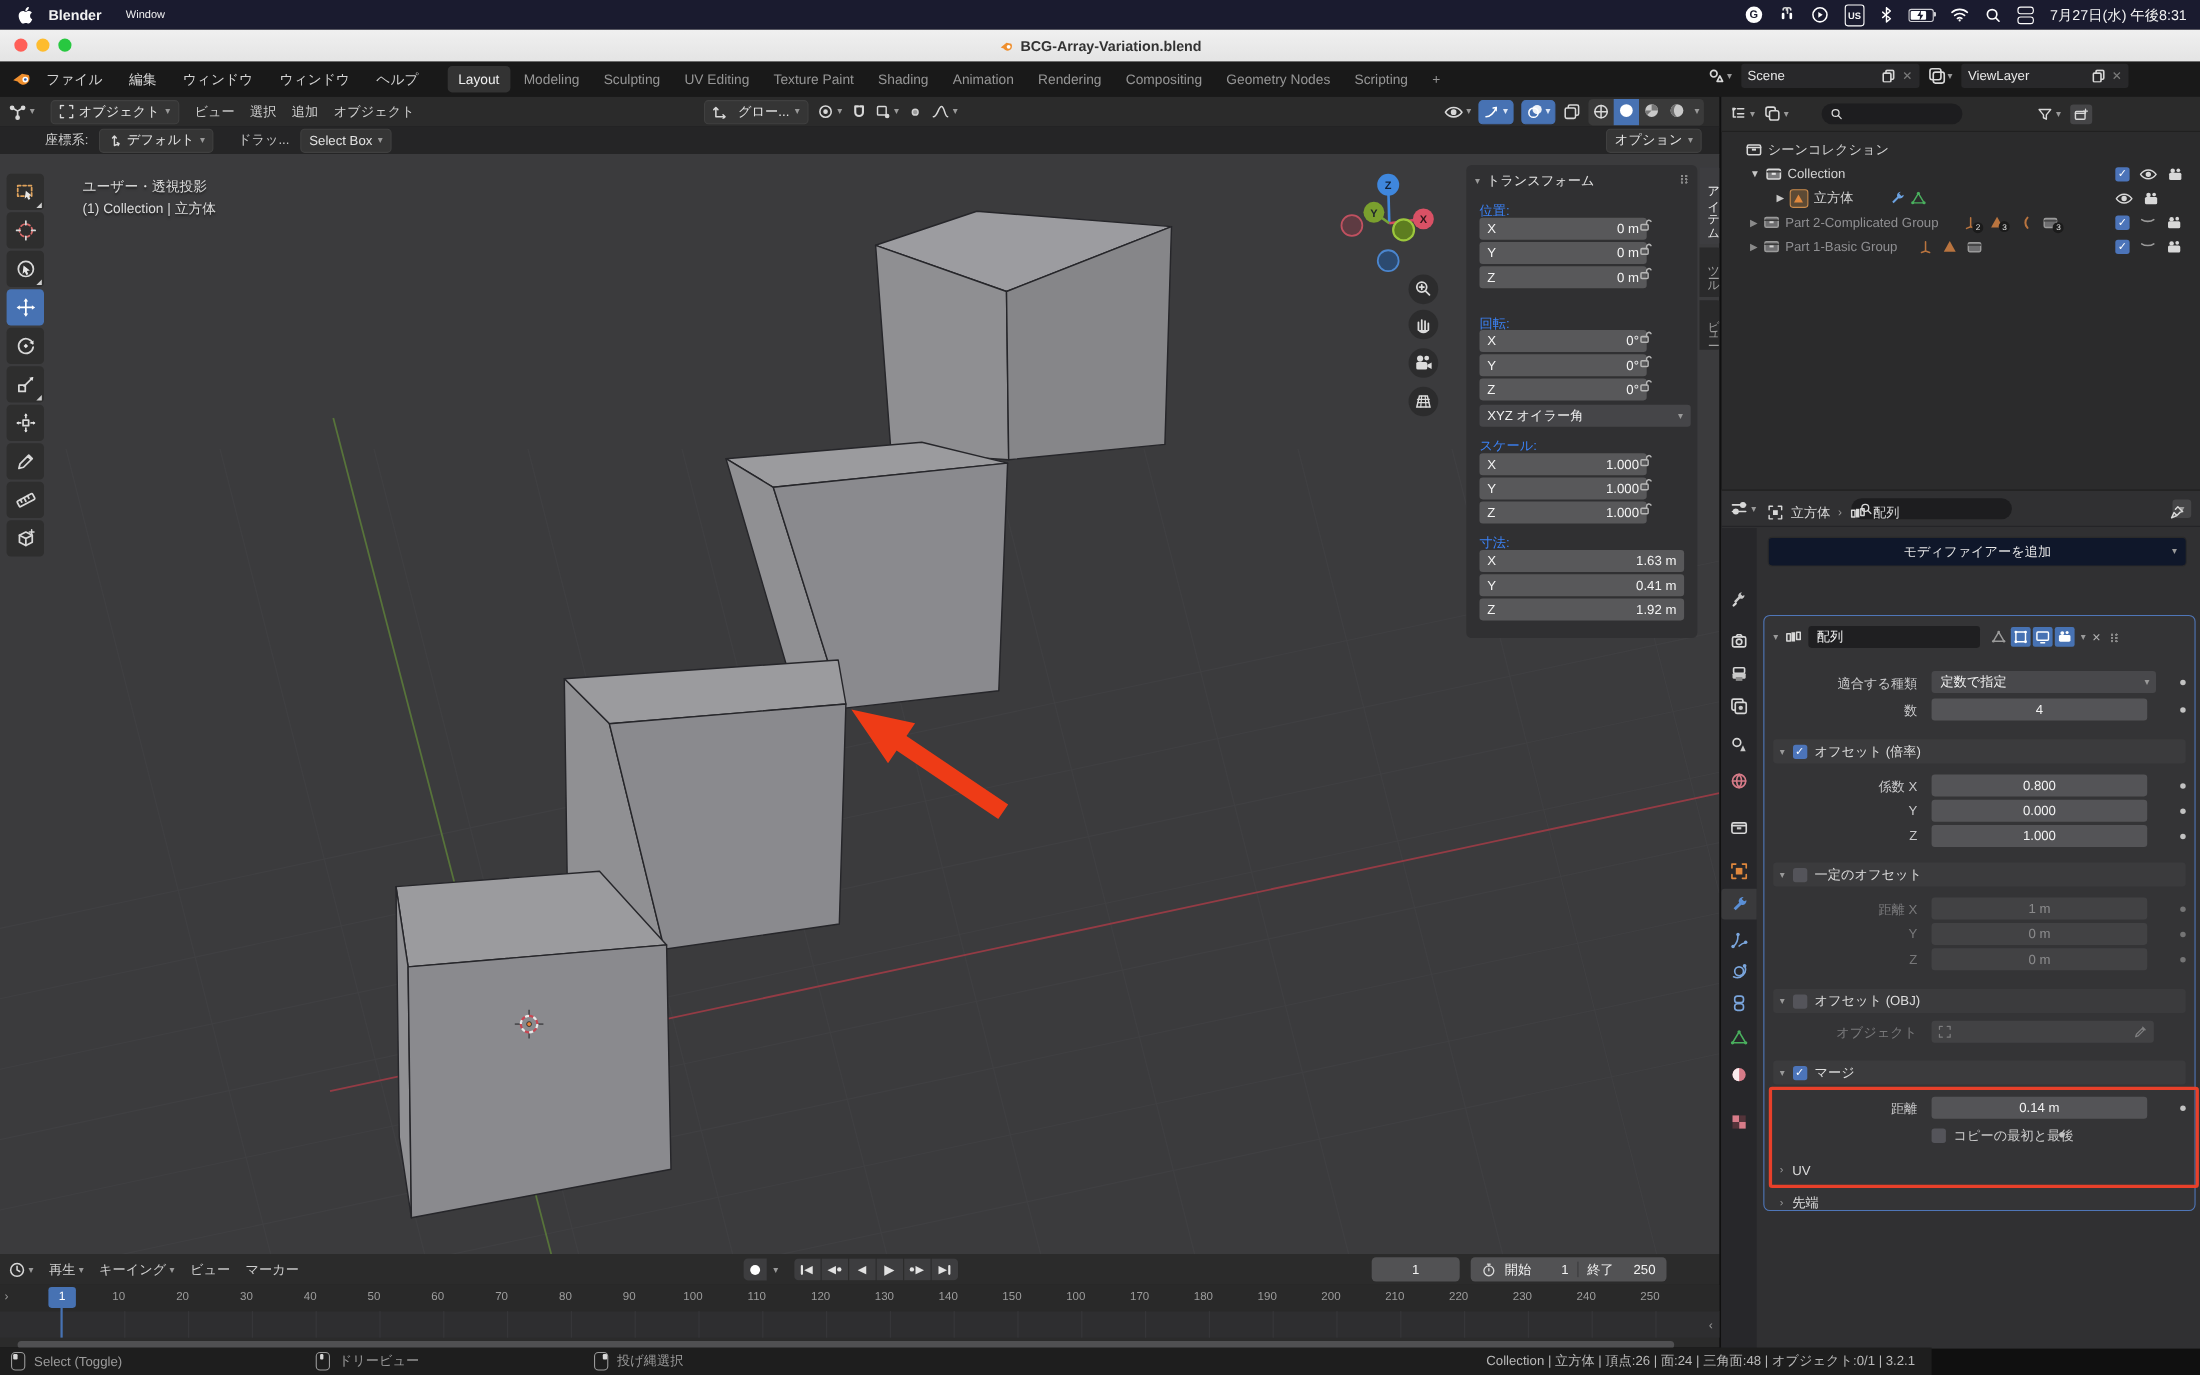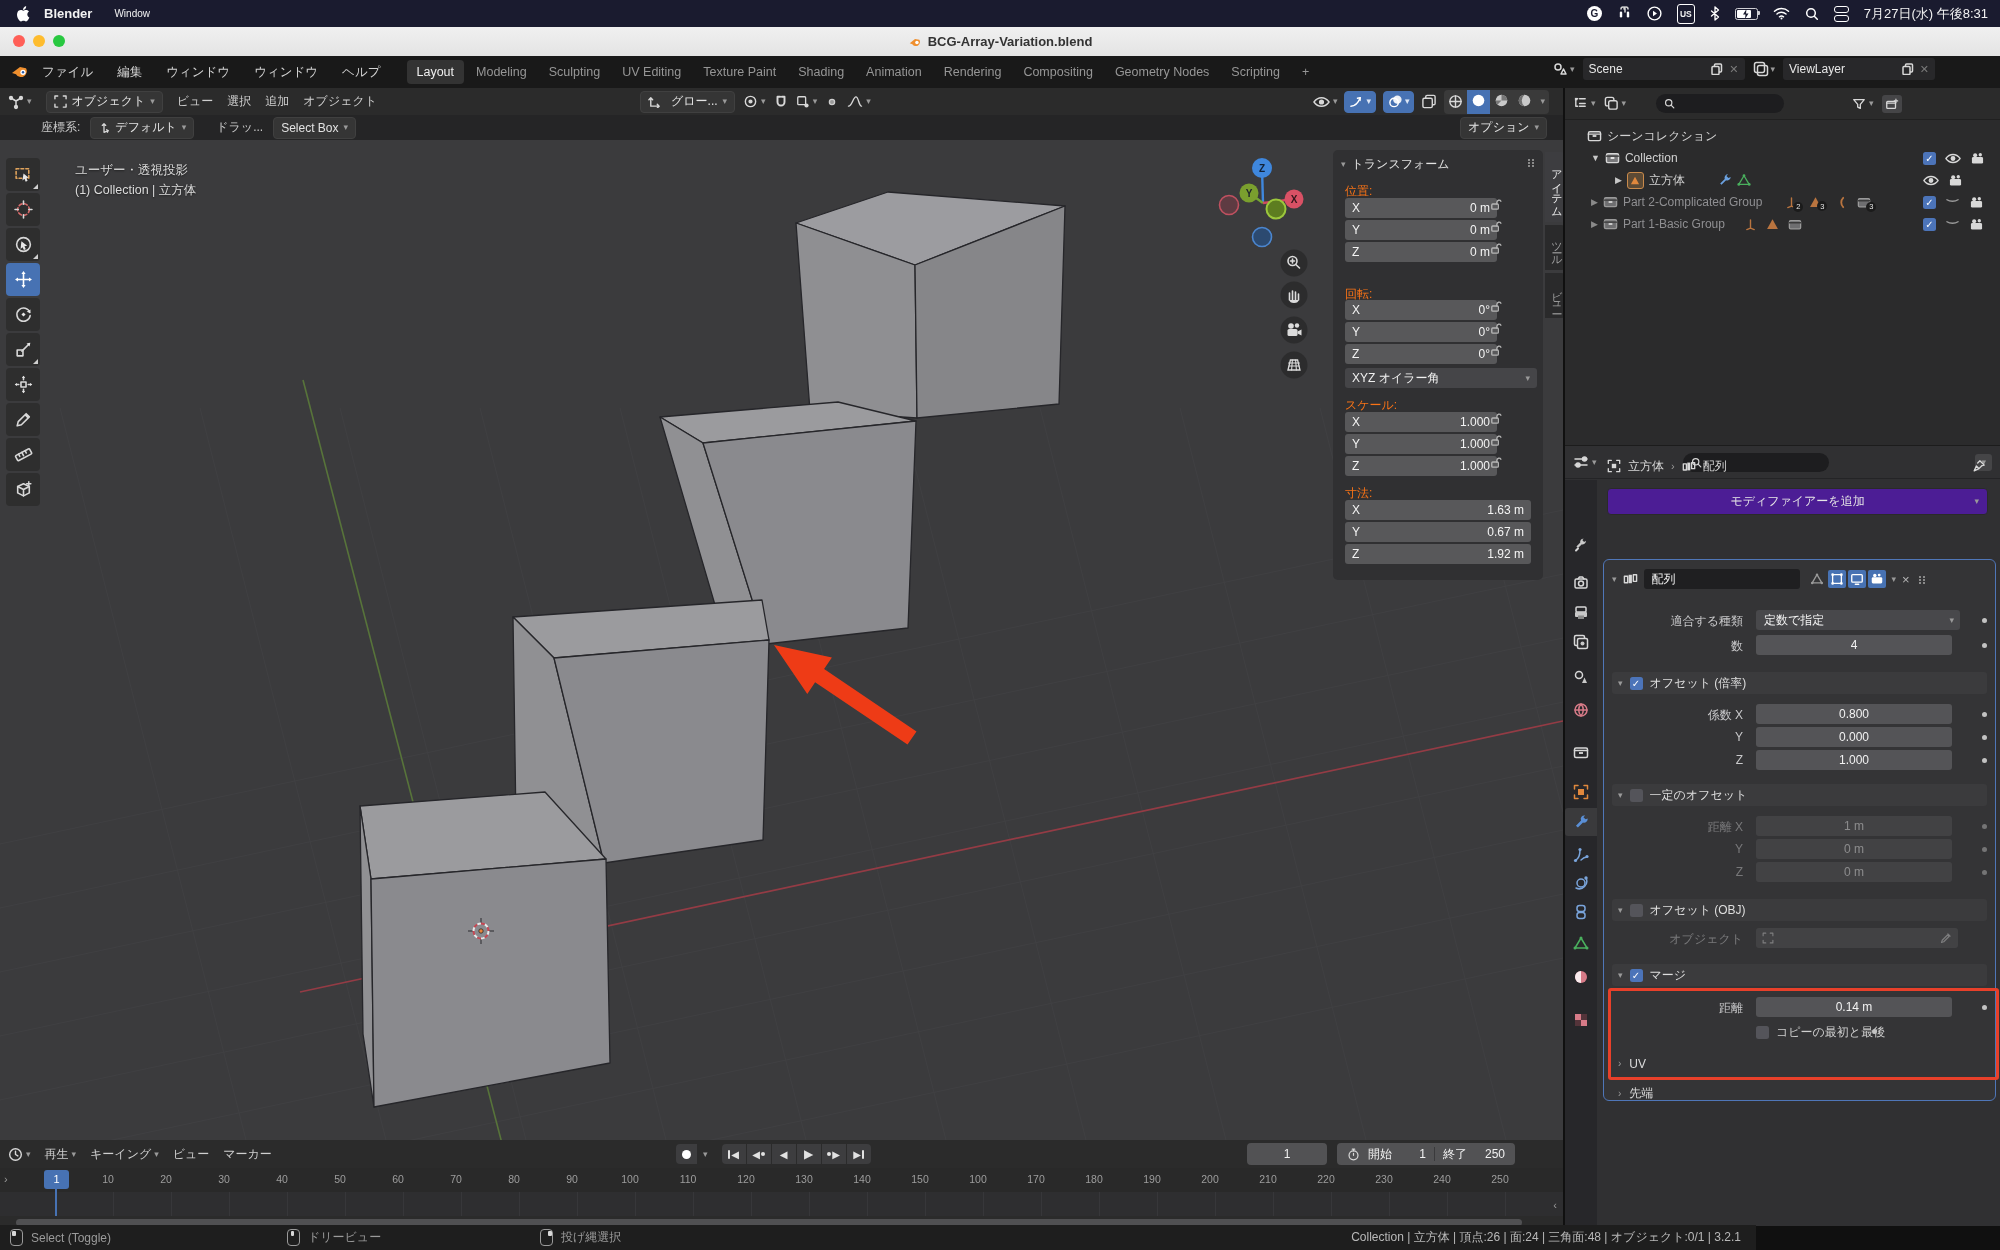--- a/index.html
+++ b/index.html
@@ -43,21 +43,21 @@
   #tsettings{left:0;top:115px;width:1563px;height:25px;background:#252526;border-bottom:1px solid #1a1a1a;display:flex;align-items:center;gap:10px}
   
   #viewport{left:0;top:140px;width:1563px;height:1000px;background:#3b3b3d;overflow:hidden}
   #vp-label{left:75px;top:20px;color:#dcdcdc;font-size:12.5px;line-height:20px;text-shadow:0 1px 2px rgba(0,0,0,.5)}
   #vtoolbar{left:6px;top:18px;display:flex;flex-direction:column;gap:2px}
   .tool{width:34px;height:33px;background:#2e2e2e;border-radius:4px;display:flex;align-items:center;justify-content:center;position:relative}
   .tool.active{background:#4772b3}
   .tool .corner{position:absolute;right:2px;bottom:2px;width:0;height:0;border-left:5px solid transparent;border-bottom:5px solid #cfcfcf}
   
   #npanel{left:1333px;top:10px;width:210px;height:430px;background:rgba(48,48,50,.97);border-radius:5px;color:#cfcfcf}
-  #npanel .lbl{position:absolute;left:12px;color:#f97316}
+  #npanel .lbl{position:absolute;left:12px;color:#3b82f6}
   .nfld{position:absolute;left:12px;width:138px;height:20px;background:#58585a;border-radius:3px;display:flex;align-items:center;padding:0 7px;color:#f4f4f4}
   .nfld .ax{width:16px}
   .nfld .vl{flex:1;text-align:right}
   .nfld.wide{width:172px}
   .lock{position:absolute;left:156px}
   .dropfld{position:absolute;left:12px;width:178px;height:20px;background:#454548;border-radius:3px;display:flex;align-items:center;justify-content:space-between;padding:0 7px;color:#f0f0f0}
   #ntabs{left:1545px;top:12px;display:flex;flex-direction:column;gap:3px}
   #ntabs .vtab{writing-mode:vertical-rl;width:18px;background:#2a2a2b;color:#9f9f9f;border-radius:0 4px 4px 0;padding:10px 1px;font-size:11px;text-align:center}
   #ntabs .vtab.active{background:#3d3d40;color:#f0f0f0}
   .dots{display:inline-block;width:8px;height:9px;
@@ -76,21 +76,21 @@
   .badge{position:relative;display:flex}
   .badge b{position:absolute;right:-5px;bottom:-3px;width:10px;height:10px;border-radius:50%;background:#1b1b1b;color:#e8e8e8;font-size:7.5px;font-weight:normal;display:flex;align-items:center;justify-content:center}
   
   #props{left:0;top:357px;width:435px;height:780px;background:#303032;border-top:1px solid #1c1c1c}
   #ptabs{position:absolute;left:0;top:34px;bottom:0;width:32px;background:#27272a}
   .ptab{position:absolute;left:0;width:32px;height:28px;display:flex;align-items:center;justify-content:center}
   .ptab.active{background:#3a3a3c;border-radius:3px 0 0 3px}
   #pcontent{position:absolute;left:32px;top:0;right:0;bottom:0}
   #phead{display:flex;align-items:center;height:32px;border-bottom:1px solid #242426;padding:0 8px;gap:8px}
   .bc{display:flex;align-items:center;gap:7px;color:#d8d8d8;height:24px;margin:8px 0 0 10px}
-  #addmod{margin:10px 12px 0 10px;height:25px;background:#4c1d95;border:1px solid #2a2a2a;border-radius:4px;display:flex;align-items:center;justify-content:center;position:relative;color:#e6e6e6}
+  #addmod{margin:10px 12px 0 10px;height:25px;background:#0f172a;border:1px solid #2a2a2a;border-radius:4px;display:flex;align-items:center;justify-content:center;position:relative;color:#e6e6e6}
   #addmod .chev{position:absolute;right:8px}
   #modpanel{position:absolute;left:6px;right:4px;top:113px;height:540px;background:#343436;border:1px solid #4f76b8;border-radius:6px}
   .mrow{position:absolute;left:0;right:0;display:flex;align-items:center}
   .mlabel{position:absolute;right:252px;text-align:right;color:#c9c9cb;white-space:nowrap}
   .pfld{position:absolute;left:152px;width:196px;height:20px;background:#545457;border-radius:3px;display:flex;align-items:center;justify-content:center;color:#f2f2f2}
   .pfld.drop{justify-content:flex-start;padding-left:8px;background:#48484b}
   .pfld .chev{position:absolute;right:6px}
   .pdot{position:absolute;right:8px;width:5px;height:5px;border-radius:50%;background:#c2c2c2}
   .dis{opacity:.45}
   .sech{position:absolute;left:8px;right:8px;height:22px;background:#3b3b3d;border-radius:3px;display:flex;align-items:center;gap:7px;padding-left:6px;color:#dedede}
@@ -719,21 +719,21 @@
 
     <div class="nrow" style="position: absolute; left: 0px; right: 0px; top: 350px; height: 20px;">
           <span class="nfld wide">
             <span class="ax">X</span>
             <span class="vl">1.63 m</span>
           </span>
         </div>
         <div class="nrow" style="position: absolute; left: 0px; right: 0px; top: 372px; height: 20px;">
           <span class="nfld wide">
             <span class="ax">Y</span>
-            <span class="vl">0.67 m</span>
+            <span class="vl">0.41 m</span>
           </span>
         </div>
         <div class="nrow" style="position: absolute; left: 0px; right: 0px; top: 394px; height: 20px;">
           <span class="nfld wide">
             <span class="ax">Z</span>
             <span class="vl">1.92 m</span>
           </span>
         </div>
       </div>
   </div>

